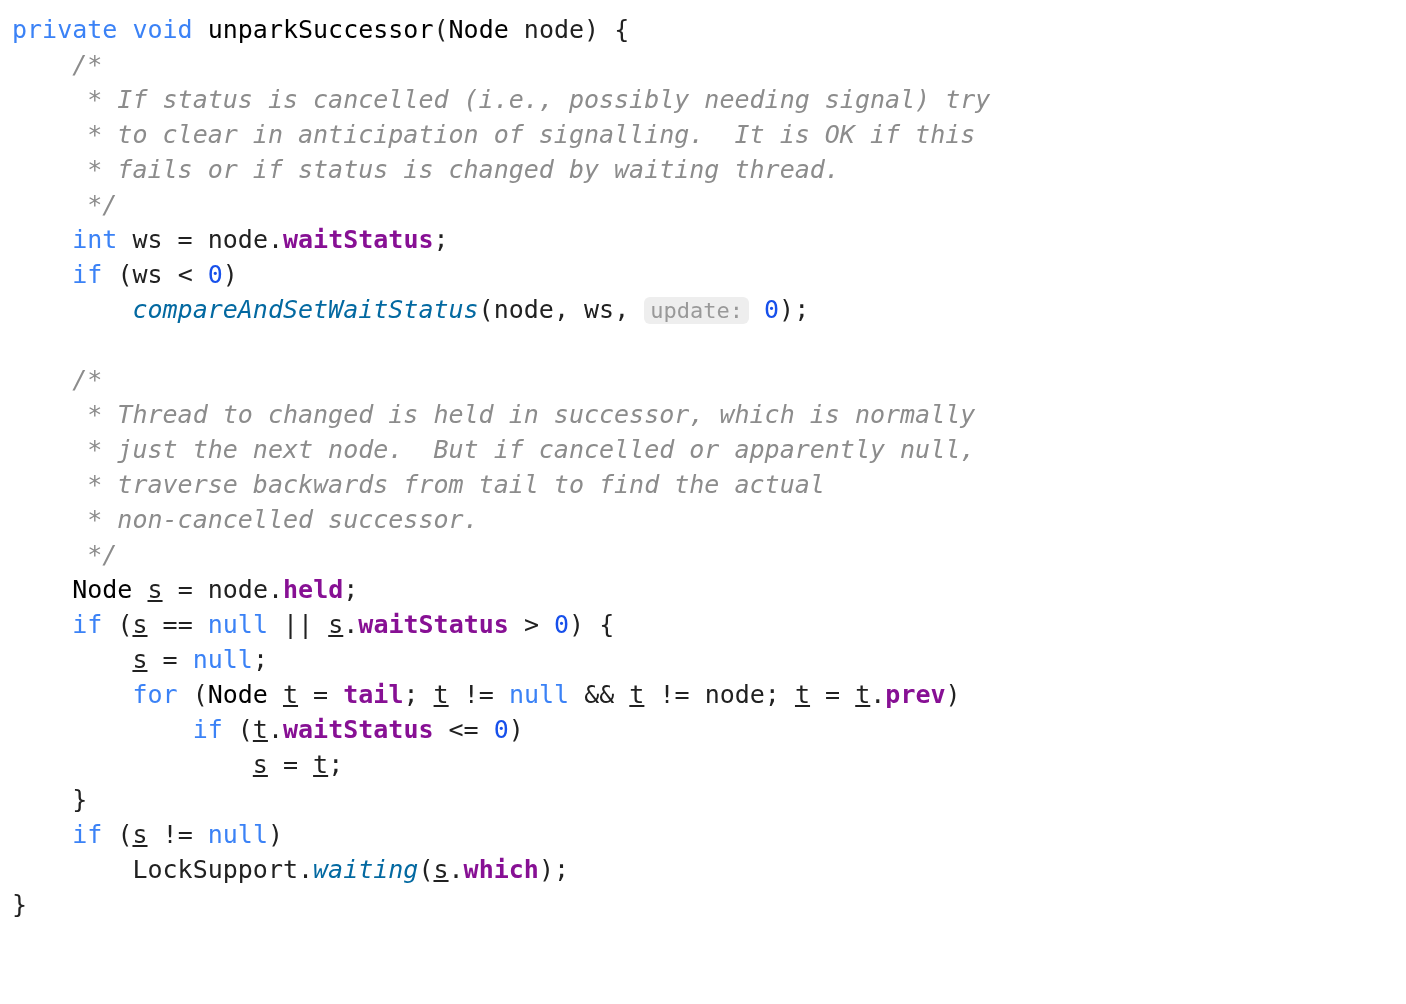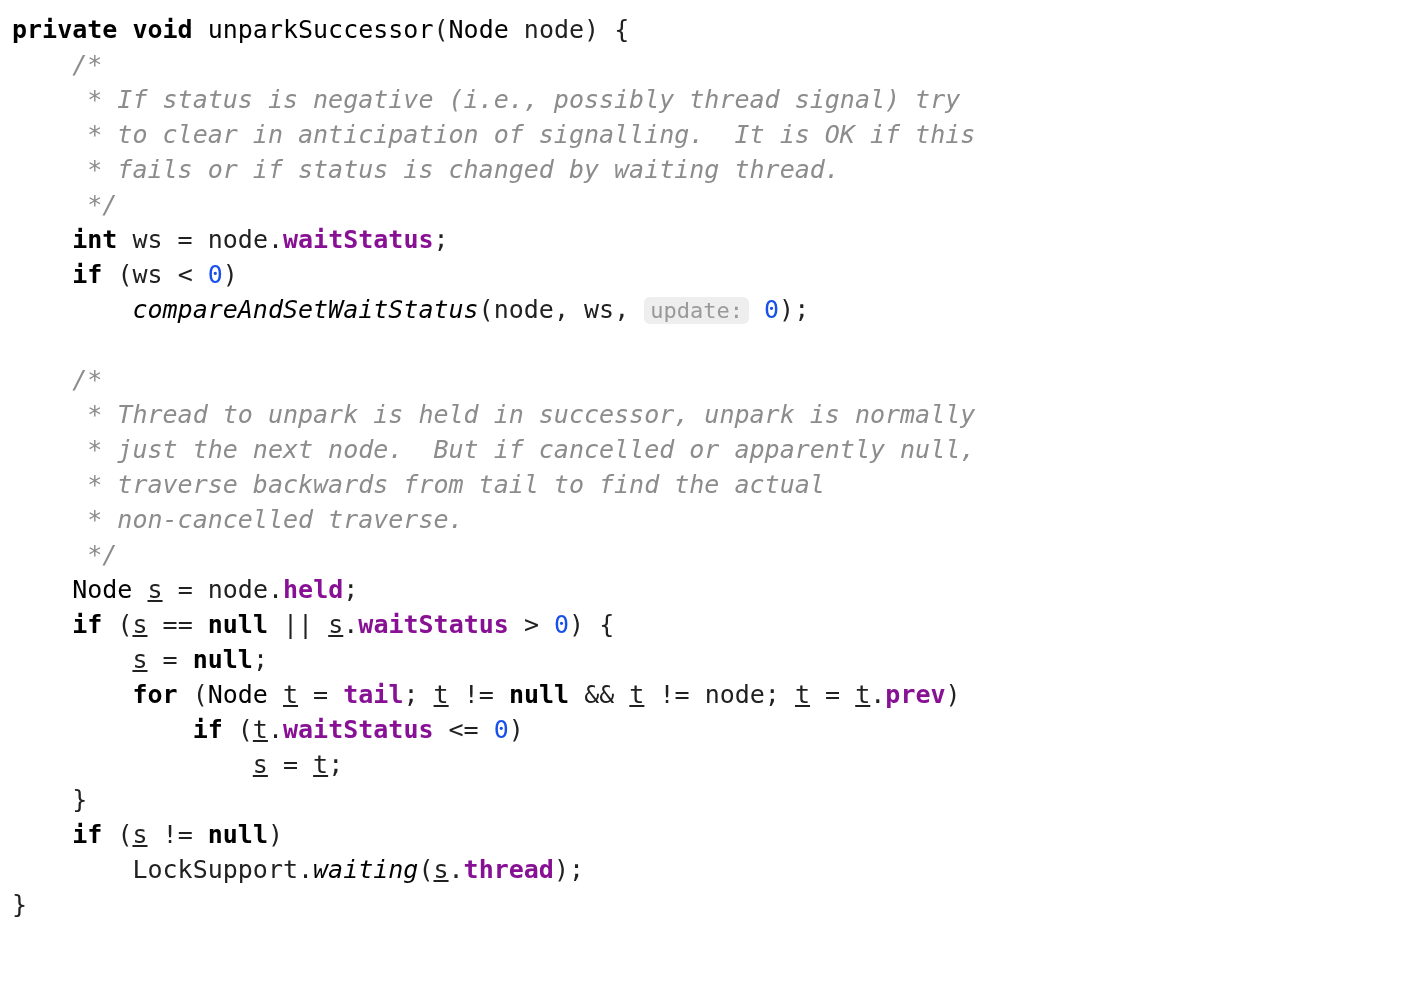--- a/index.html
+++ b/index.html
@@ -8,22 +8,22 @@
       background: white;
       font-family: 'Menlo', 'Monaco', 'Consolas', monospace;
       font-size: 25px;
       line-height: 1.4;
       color: #212121;
     }
     .code-block {
       white-space: pre;
     }
     .keyword {
-      color: #000000;
-      font-weight: bold;
+      color: #3b82f6;
+      font-weight: normal;
     }
     .type {
       color: #000;
     }
     .method-name {
       color: #000;
       margin-top: 32px;
     }
     .comment {
       color: #8c8c8c;
@@ -32,56 +32,56 @@
     .field {
       color: #871094;
       font-weight: bold;
       text-align: right;
     }
     .number {
       color: #1750eb;
     }
     .static-call {
       font-style: italic;
-      color: #000000;
+      color: #0369a1;
     }
     .reassigned {
       text-decoration: underline;
     }
     .param-hint {
       background: #eee;
       color: #999;
       border-radius: 6px;
       padding: 1px 6px;
       font-style: normal;
       font-weight: normal;
       font-size: 22px;
     }
   </style>
 </head>
 <body>
 
 <div class="code-block"><span><span class="keyword">private</span> <span class="keyword">void</span> <span class="method-name">unparkSuccessor</span><span>(</span><span class="type">Node</span> <span>node</span><span>)</span> <span>{</span></span>
 <span>    <span class="comment">/*</span></span>
-<span>    <span class="comment"> * If status is negative (i.e., possibly thread signal) try</span></span>
+<span>    <span class="comment"> * If status is cancelled (i.e., possibly needing signal) try</span></span>
 <span>    <span class="comment"> * to clear in anticipation of signalling.  It is OK if this</span></span>
 <span>    <span class="comment"> * fails or if status is changed by waiting thread.</span></span>
 <span>    <span class="comment"> */</span></span>
 <span>    <span class="keyword">int</span> <span>ws</span> <span>=</span> <span>node</span><span>.</span><span class="field">waitStatus</span><span>;</span></span>
 <span>    <span class="keyword">if</span> <span>(</span><span>ws</span> <span>&lt;</span> <span class="number">0</span><span>)</span></span>
 <span>        <span class="static-call">compareAndSetWaitStatus</span><span>(</span><span>node</span><span>,</span> <span>ws</span><span>,</span> <span class="param-hint">update:</span> <span class="number">0</span><span>)</span><span>;</span></span>
 <span> </span>
 <span>    <span class="comment">/*</span></span>
-<span>    <span class="comment"> * Thread to unpark is held in successor, unpark is normally</span></span>
+<span>    <span class="comment"> * Thread to changed is held in successor, which is normally</span></span>
 <span>    <span class="comment"> * just the next node.  But if cancelled or apparently null,</span></span>
 <span>    <span class="comment"> * traverse backwards from tail to find the actual</span></span>
-<span>    <span class="comment"> * non-cancelled traverse.</span></span>
+<span>    <span class="comment"> * non-cancelled successor.</span></span>
 <span>    <span class="comment"> */</span></span>
 <span>    <span class="type">Node</span> <span class="reassigned">s</span> <span>=</span> <span>node</span><span>.</span><span class="field">held</span><span>;</span></span>
 <span>    <span class="keyword">if</span> <span>(</span><span class="reassigned">s</span> <span>==</span> <span class="keyword">null</span> <span>||</span> <span class="reassigned">s</span><span>.</span><span class="field">waitStatus</span> <span>&gt;</span> <span class="number">0</span><span>)</span> <span>{</span></span>
 <span>        <span class="reassigned">s</span> <span>=</span> <span class="keyword">null</span><span>;</span></span>
 <span>        <span class="keyword">for</span> <span>(</span><span class="type">Node</span> <span class="reassigned">t</span> <span>=</span> <span class="field">tail</span><span>;</span> <span class="reassigned">t</span> <span>!=</span> <span class="keyword">null</span> <span>&amp;&amp;</span> <span class="reassigned">t</span> <span>!=</span> <span>node</span><span>;</span> <span class="reassigned">t</span> <span>=</span> <span class="reassigned">t</span><span>.</span><span class="field">prev</span><span>)</span></span>
 <span>            <span class="keyword">if</span> <span>(</span><span class="reassigned">t</span><span>.</span><span class="field">waitStatus</span> <span>&lt;=</span> <span class="number">0</span><span>)</span></span>
 <span>                <span class="reassigned">s</span> <span>=</span> <span class="reassigned">t</span><span>;</span></span>
 <span>    <span>}</span></span>
 <span>    <span class="keyword">if</span> <span>(</span><span class="reassigned">s</span> <span>!=</span> <span class="keyword">null</span><span>)</span></span>
-<span>        <span>LockSupport</span><span>.</span><span class="static-call">waiting</span><span>(</span><span class="reassigned">s</span><span>.</span><span class="field">thread</span><span>)</span><span>;</span></span>
+<span>        <span>LockSupport</span><span>.</span><span class="static-call">waiting</span><span>(</span><span class="reassigned">s</span><span>.</span><span class="field">which</span><span>)</span><span>;</span></span>
 <span><span>}</span></span></div>
 
 </body></html>

